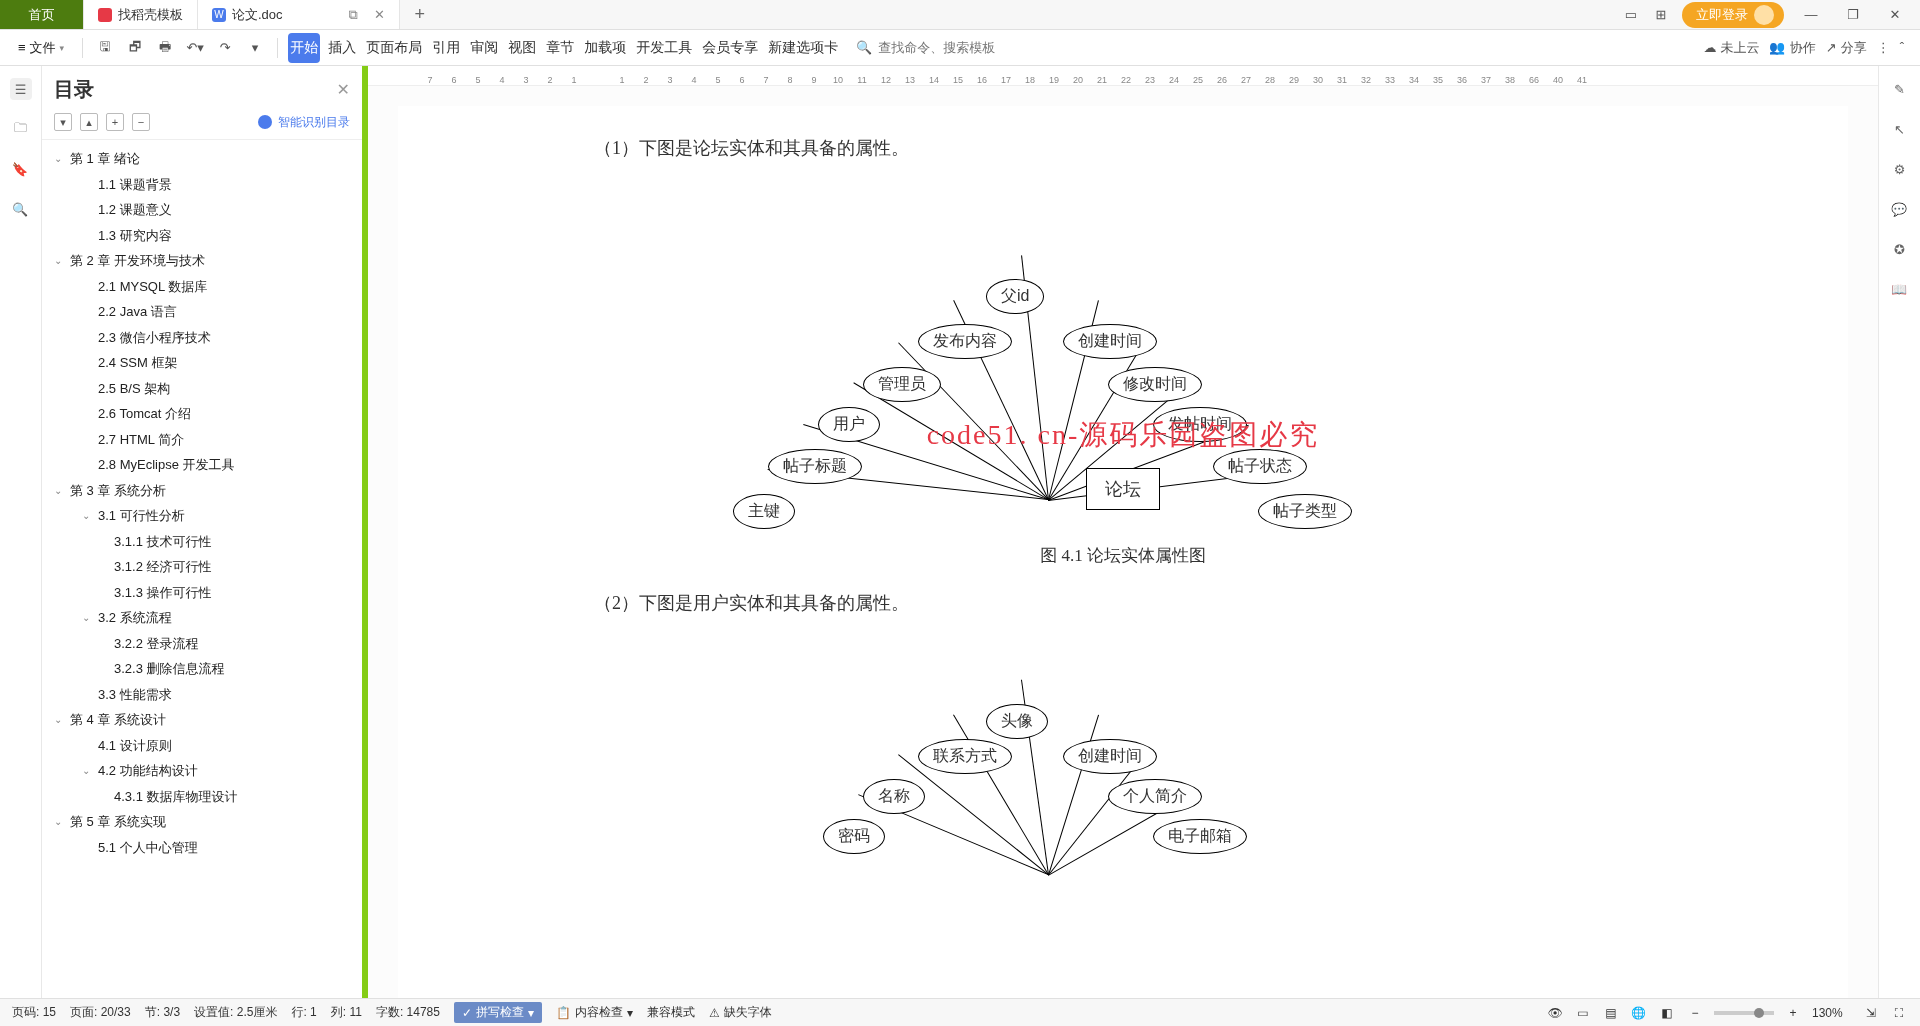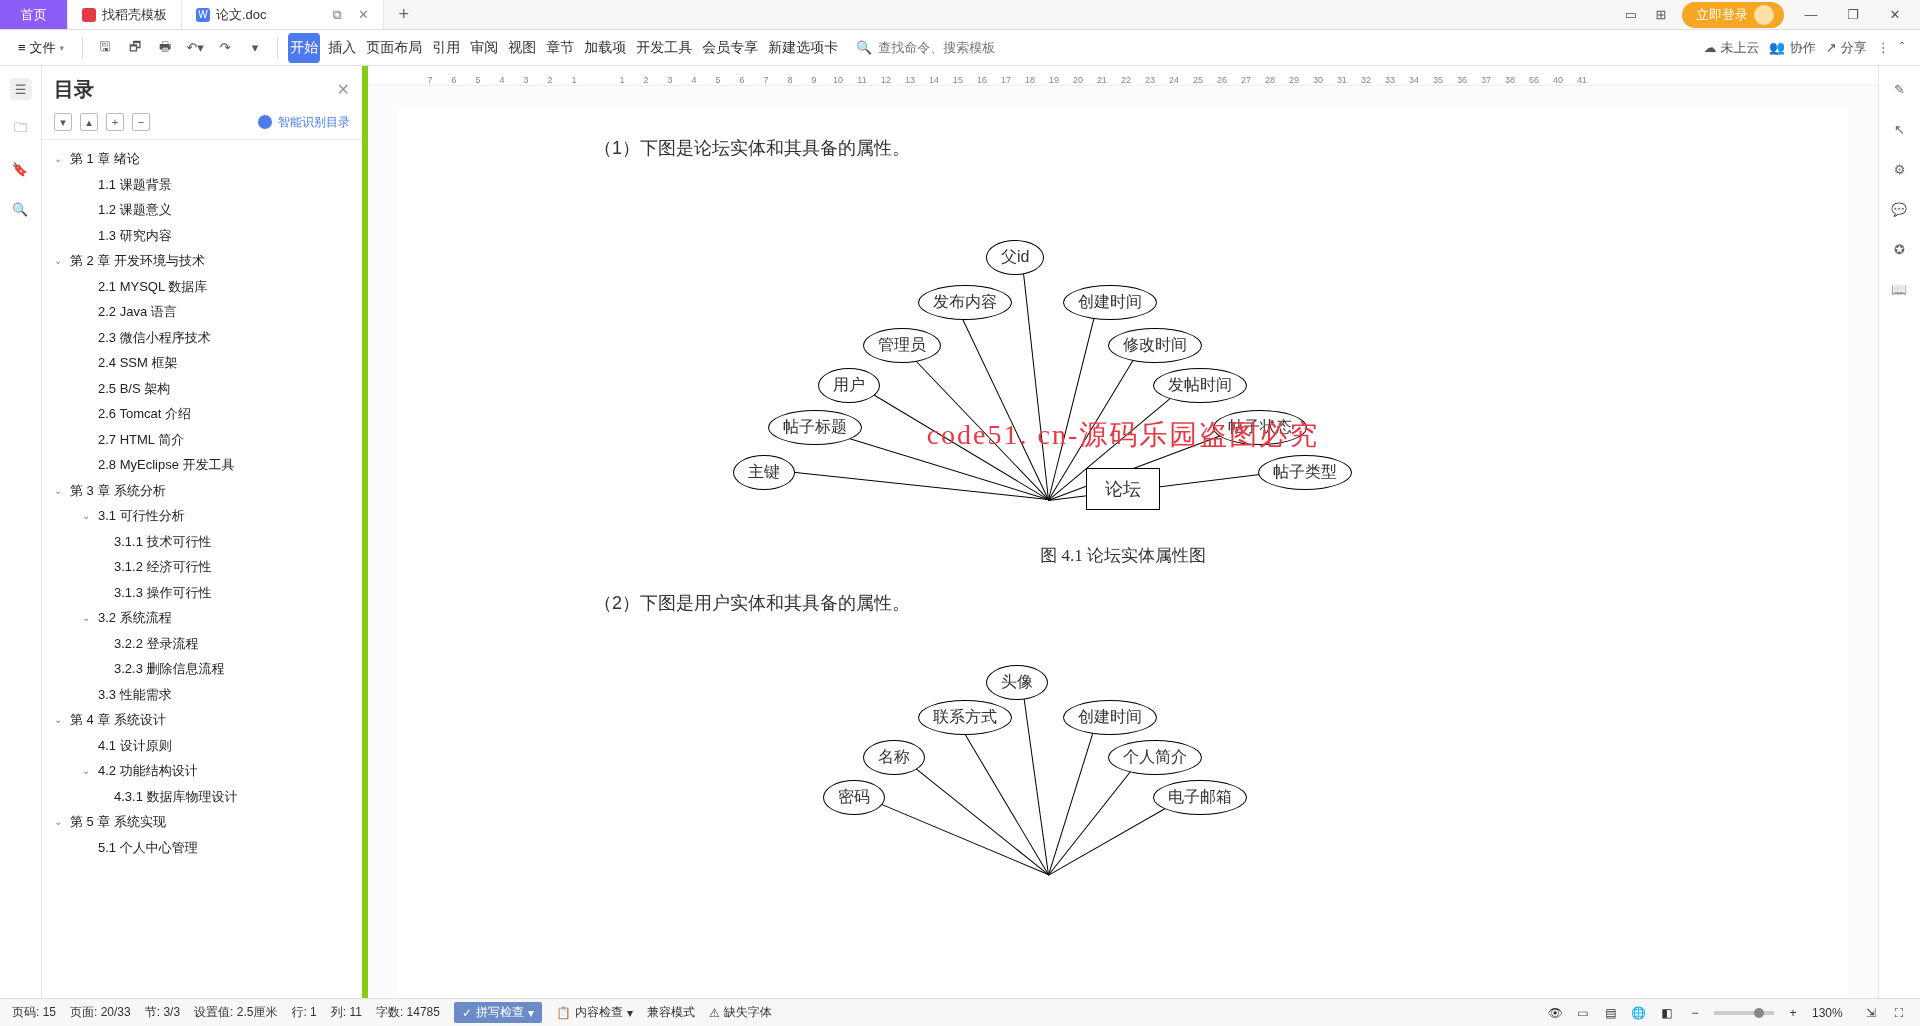--- a/index.html
+++ b/index.html
@@ -1,21 +1,21 @@
 <!DOCTYPE html>
 <html><head>
 <meta charset="utf-8">
 <style>
 * { margin: 0; padding: 0; box-sizing: border-box; font-family: "Microsoft YaHei", "SimSun", sans-serif; }
 body { width: 1920px; height: 1026px; overflow: hidden; background: #fff; font-size: 13px; color: #333; }
 
 
 .titlebar { height: 30px; background: #f7f7f7; display: flex; align-items: stretch; border-bottom: 1px solid #e0e0e0; }
 .tab { display: flex; align-items: center; padding: 0 14px; gap: 6px; font-size: 13px; cursor: pointer; border-right: 1px solid #e5e5e5; }
-.tab.home { background: #8b5cf6; color: #fff; width: 68px; justify-content: center; }
+.tab.home { background: #4d7c0f; color: #fff; width: 84px; justify-content: center; }
 .tab.template { background: #fff; }
 .tab.template .tab-icon { width: 14px; height: 14px; background: #e63946; border-radius: 3px; }
 .tab.doc { background: #fff; }
 .tab.doc .tab-icon { width: 14px; height: 14px; background: #4b7bec; border-radius: 3px; color: #fff; font-size: 10px; display: flex; align-items: center; justify-content: center; }
 .tab .tab-close { margin-left: 10px; color: #888; }
 .tab .tab-pop { margin-left: 60px; color: #888; }
 .tab-add { width: 40px; display: flex; align-items: center; justify-content: center; color: #666; font-size: 18px; cursor: pointer; }
 .titlebar-right { margin-left: auto; display: flex; align-items: center; gap: 12px; padding-right: 10px; }
 .tb-icon { width: 18px; height: 18px; display: flex; align-items: center; justify-content: center; color: #555; cursor: pointer; }
 .login-btn { background: #f5a623; color: #fff; border-radius: 14px; padding: 3px 10px 3px 14px; display: flex; align-items: center; gap: 6px; font-size: 13px; cursor: pointer; }
@@ -57,24 +57,24 @@
 .toc-lvl-1 { padding-left: 12px; }
 .toc-lvl-2 { padding-left: 40px; }
 .toc-lvl-3 { padding-left: 56px; }
 
 
 .doc-area-wrap { flex: 1; display: flex; }
 .doc-area { flex: 1; background: #fcfcfc; position: relative; overflow: hidden; }
 .ruler { height: 20px; background: #fff; border-bottom: 1px solid #eee; display: flex; align-items: flex-end; padding-left: 50px; gap: 0; font-size: 9px; color: #888; }
 .ruler span { width: 24px; text-align: center; }
 .page { position: absolute; top: 40px; left: 30px; right: 30px; bottom: 0; background: #fff; padding: 30px 160px; overflow: hidden; }
-.page-text { font-size: 18px; font-family: Liberation Sans, sans-serif; margin-bottom: 20px; }
+.page-text { font-size: 18px; font-family: Liberation Serif, serif; margin-bottom: 20px; }
 .er-diagram { position: relative; height: 340px; margin: 10px 0; }
 .er-center { position: absolute; left: 50%; bottom: 10px; transform: translateX(-50%); border: 1px solid #000; padding: 8px 18px; font-size: 18px; background: #fff; }
-.er-attr { position: absolute; border: 1px solid #000; border-radius: 50%; padding: 6px 14px; font-size: 16px; background: #fff; white-space: nowrap; }
+.er-attr { position: absolute; border: 1px solid #000; border-radius: 50%; padding: 6px 14px; font-size: 16px; background: #fff; white-space: nowrap; margin-top: 39px; }
 .er-line { position: absolute; background: #000; height: 1px; transform-origin: 0 0; }
 .caption { text-align: center; font-size: 17px; font-family: "SimSun"; margin: 24px 0; }
 .watermark { position: absolute; top: 310px; left: 120px; right: 120px; text-align: center; font-size: 28px; color: #e63946; font-family: "SimSun"; pointer-events: none; z-index: 5; letter-spacing: 2px; }
 
 .right-rail { width: 42px; background: #fff; border-left: 1px solid #e8e8e8; display: flex; flex-direction: column; align-items: center; gap: 18px; padding-top: 12px; }
 
 
 .statusbar { height: 28px; background: #f7f7f7; border-top: 1px solid #e0e0e0; display: flex; align-items: center; padding: 0 12px; font-size: 12px; color: #333; gap: 14px; }
 .sb-group { display: flex; align-items: center; gap: 4px; }
 .sb-btn { background: #6b8bc7; color: #fff; padding: 2px 8px; border-radius: 2px; font-size: 12px; display: flex; align-items: center; gap: 4px; }

